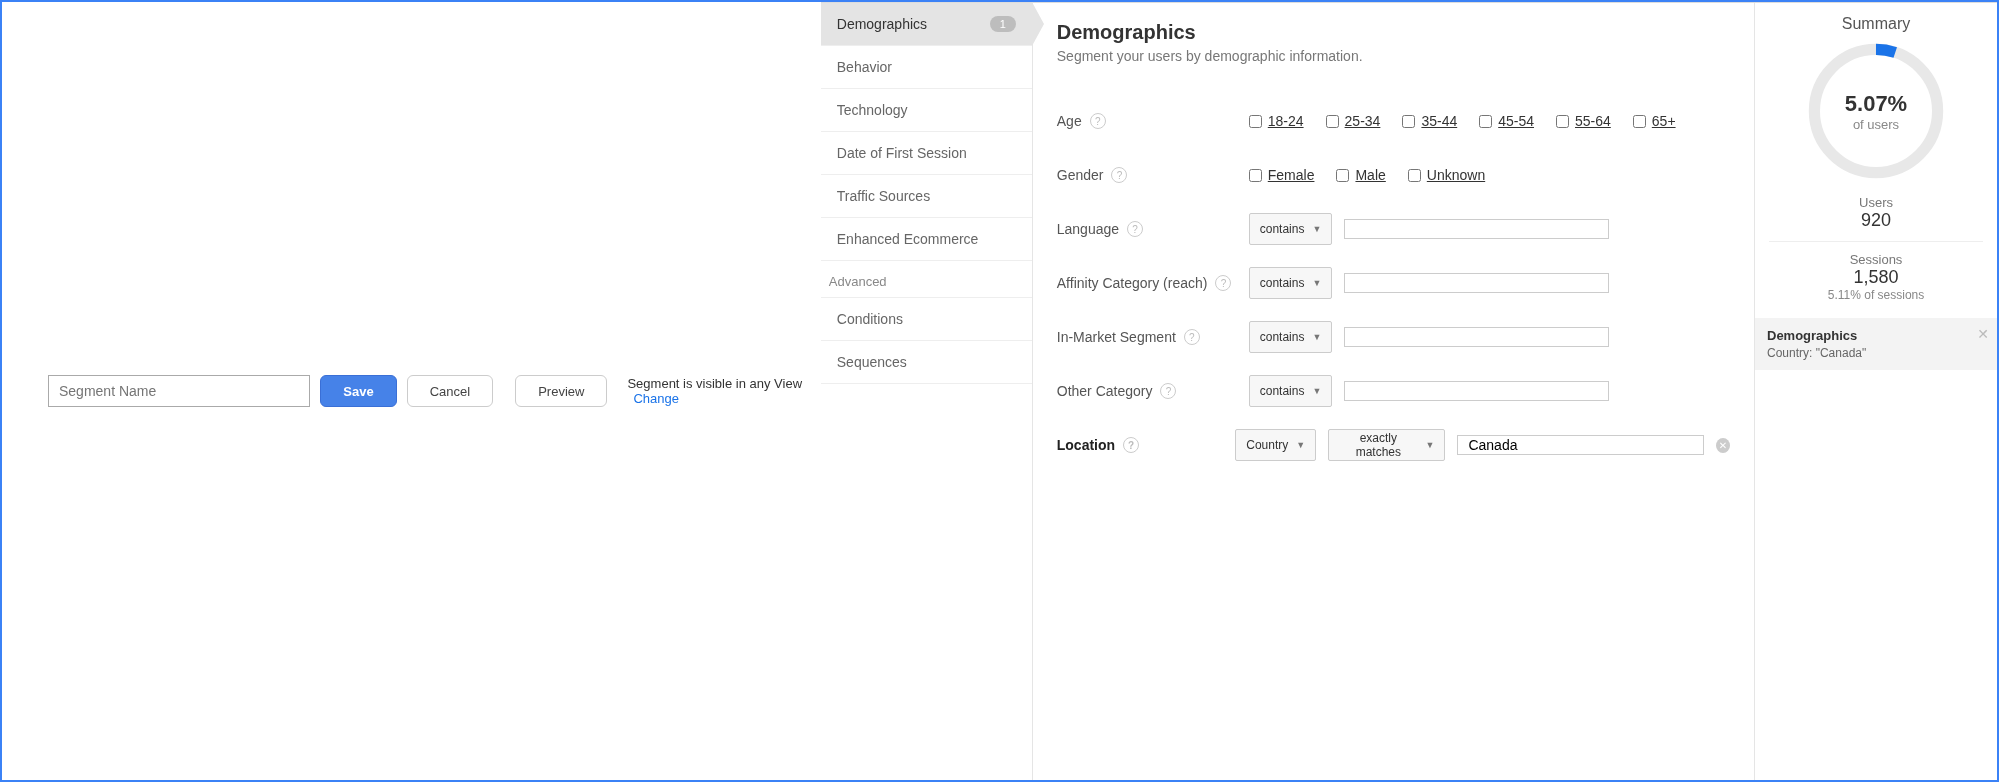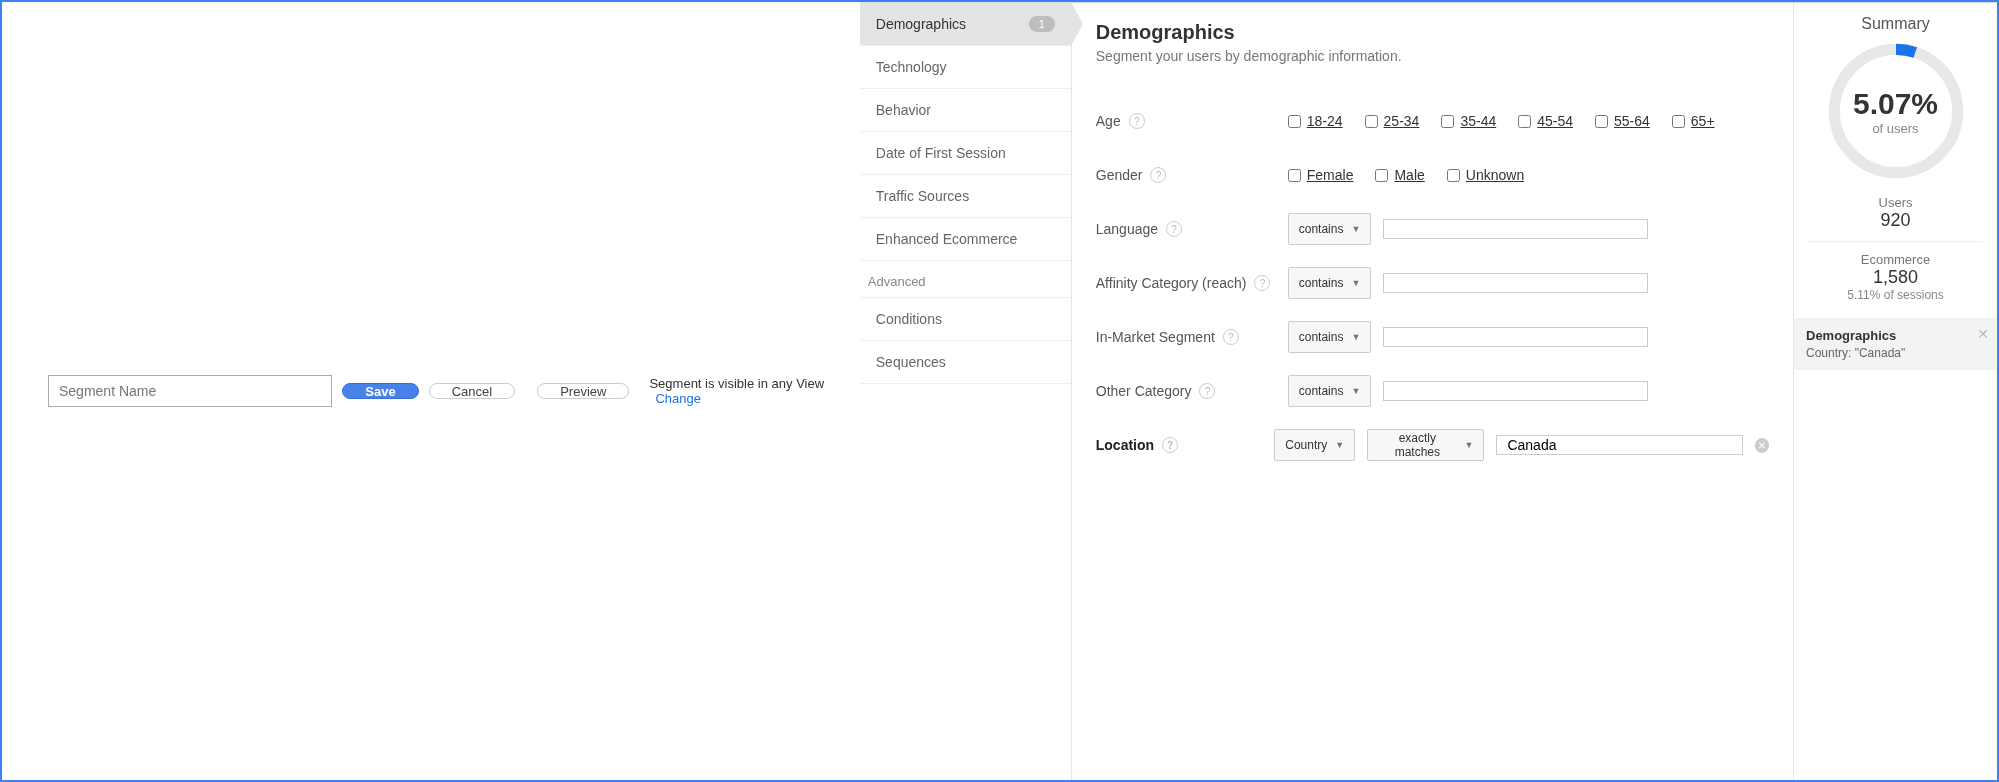--- a/index.html
+++ b/index.html
@@ -1,20 +1,20 @@
 <!DOCTYPE html>
 <html><head>
 <meta charset="utf-8">
 <style>
   * { box-sizing: border-box; margin: 0; padding: 0; }
   body { font-family: Arial, Helvetica, sans-serif; font-size: 13px; color: #333; background: #fff; }
   .container { display: flex; width: 1999px; height: 782px; border: 2px solid #3b82f6; padding-left: 38px; }
   .toolbar { display: flex; align-items: center; padding: 6px 8px; gap: 10px; }
   .segment-name { width: 320px; height: 32px; padding: 0 10px; font-size: 14px; border: 1px solid #aaa; }
-  .btn { height: 16px; padding: 0 22px; border: 1px solid #ccc; background: #fff; font-size: 13px; color: #444; cursor: pointer; border-radius: 12px; }
+  .btn { height: 32px; padding: 0 22px; border: 1px solid #ccc; background: #fff; font-size: 13px; color: #444; cursor: pointer; border-radius: 6px; }
   .btn-primary { background: #4682e8; border-color: #3a6fd6; color: #fff; font-weight: bold; }
   .toolbar-spacer { flex: 1; }
   .visibility { font-size: 13px; color: #333; }
   .visibility a { color: #1a73e8; text-decoration: none; margin-left: 6px; }
   .body { flex: 1; display: flex; border-top: 1px solid #ddd; min-height: 0; }
   .sidebar { width: 212px; background: #fff; border-right: 1px solid #e5e5e5; display: flex; flex-direction: column; }
   .side-item { position: relative; padding: 13px 16px; font-size: 14px; color: #666; cursor: pointer; border-bottom: 1px solid #eee; background: #fff; display: flex; align-items: center; }
   .side-item.active { background: #e4e4e4; color: #333; }
   .side-item .badge { margin-left: auto; background: #bdbdbd; color: #fff; font-size: 11px; border-radius: 10px; padding: 2px 10px; }
   .side-item.active::after {
@@ -30,27 +30,27 @@
   .row-label { width: 180px; font-size: 14px; color: #555; display: flex; align-items: center; gap: 8px; }
   .row-label.bold { font-weight: bold; color: #222; }
   .help { display: inline-flex; align-items: center; justify-content: center; width: 16px; height: 16px; border-radius: 50%; border: 1px solid #ccc; color: #bbb; font-size: 10px; }
   .chk-group { display: flex; gap: 22px; flex-wrap: wrap; }
   .chk-item { display: flex; align-items: center; gap: 6px; font-size: 14px; color: #333; text-decoration: underline; }
   .chk { width: 13px; height: 13px; }
   .select-btn { height: 32px; padding: 0 10px; border: 1px solid #ccc; background: #f7f7f7; font-size: 12px; color: #333; display: inline-flex; align-items: center; gap: 8px; cursor: pointer; border-radius: 2px; }
   .select-btn .caret { font-size: 9px; color: #777; }
   .text-in { height: 20px; width: 265px; padding: 0 10px; border: 1px solid #ccc; font-size: 14px; }
   .clear-x { width: 15px; height: 15px; border-radius: 50%; background: #ccc; color: #fff; display: inline-flex; align-items: center; justify-content: center; font-size: 10px; cursor: pointer; }
-  .summary { width: 204px; border-left: 1px solid #e5e5e5; background: #fff; display: flex; flex-direction: column; }
+  .summary { width: 243px; border-left: 1px solid #e5e5e5; background: #fff; display: flex; flex-direction: column; }
   .summary-title { text-align: center; font-size: 16px; color: #555; padding: 12px 0 6px; }
   .gauge-wrap { display: flex; justify-content: center; padding: 2px 0 6px; }
   .gauge { position: relative; width: 140px; height: 140px; }
   .gauge svg { width: 140px; height: 140px; }
   .gauge-center { position: absolute; inset: 0; display: flex; flex-direction: column; align-items: center; justify-content: center; }
-  .gauge-pct { font-size: 30px; font-weight: bold; color: #333; }
+  .gauge-pct { font-size: 22px; font-weight: bold; color: #333; }
   .gauge-sub { font-size: 13px; color: #888; }
   .stat-block { text-align: center; padding: 8px 10px; }
   .stat-block .lab { font-size: 13px; color: #777; }
   .stat-block .val { font-size: 18px; color: #333; }
   .stat-block .sub { font-size: 12px; color: #888; }
   .hr { height: 1px; background: #eee; margin: 2px 14px; }
   .filter-block { background: #f3f3f3; padding: 10px 12px; position: relative; margin-top: 8px; }
   .filter-block .ft { font-size: 13px; font-weight: bold; color: #333; }
   .filter-block .fd { font-size: 12px; color: #666; margin-top: 3px; }
   .filter-block .fx { position: absolute; top: 8px; right: 8px; color: #bbb; cursor: pointer; font-size: 14px; }
@@ -71,24 +71,24 @@
     </div>
   </div>
 
   <div class="body">
     <div class="sidebar">
       <div class="side-item active">
         <span>Demographics</span>
         <span class="badge">1</span>
       </div>
       <div class="side-item">
+          <span>Behavior</span>
+        </div>
+      <div class="side-item">
           <span>Technology</span>
-        </div>
-      <div class="side-item">
-          <span>Behavior</span>
         </div>
       <div class="side-item">
           <span>Date of First Session</span>
         </div>
       <div class="side-item">
           <span>Traffic Sources</span>
         </div>
       <div class="side-item">
           <span>Enhanced Ecommerce</span>
         </div>
@@ -238,21 +238,21 @@
             <div class="gauge-sub">of users</div>
           </div>
         </div>
       </div>
       <div class="stat-block">
         <div class="lab">Users</div>
         <div class="val">920</div>
       </div>
       <div class="hr"></div>
       <div class="stat-block">
-        <div class="lab">Ecommerce</div>
+        <div class="lab">Sessions</div>
         <div class="val">1,580</div>
         <div class="sub">5.11% of sessions</div>
       </div>
       <div class="filter-block">
         <div class="ft">Demographics</div>
         <div class="fd">Country: "Canada"</div>
         <div class="fx">✕</div>
       </div>
     </div>
   </div>

